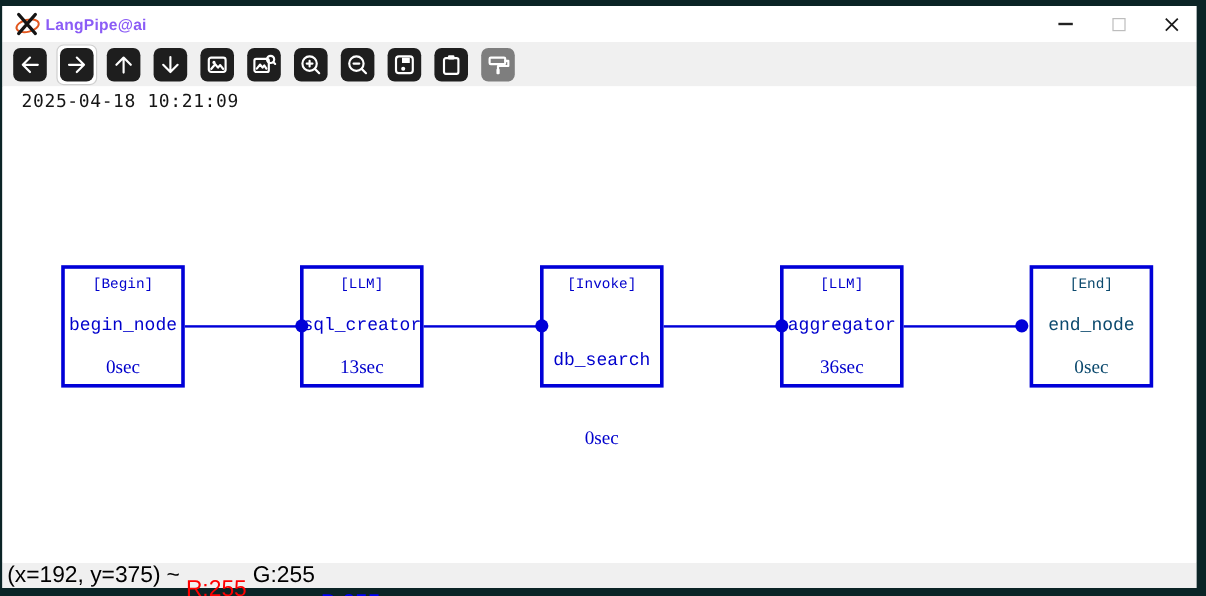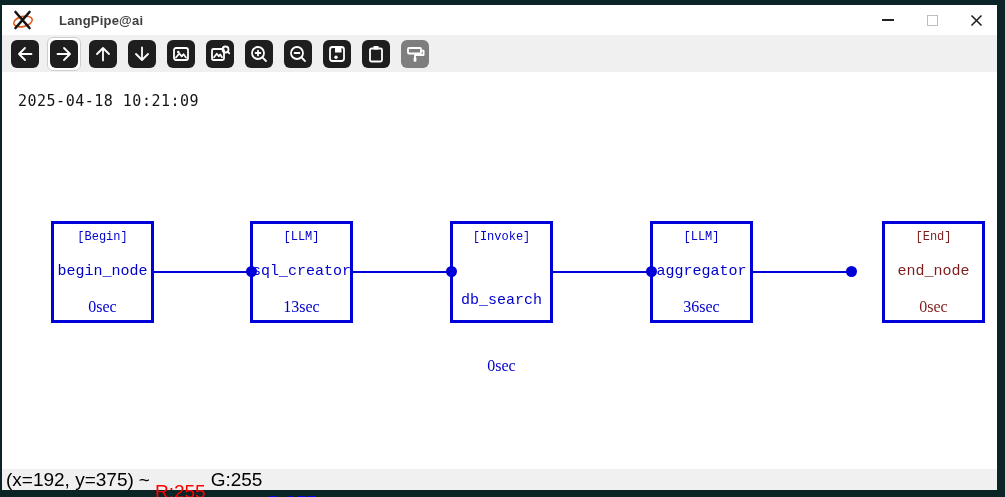--- a/index.html
+++ b/index.html
@@ -7,37 +7,37 @@
   body { background:#0b2426; font-family:"Liberation Sans", sans-serif; position:relative; }
 
   .app-window {
     position:absolute; left:2px; top:5px; width:995px; height:485px;
     background:#ffffff; display:flex; flex-direction:column;
   }
 
   
   .titlebar { height:30px; background:#ffffff; display:flex; align-items:center; padding-left:10px; position:relative; flex:0 0 auto; }
   .app-logo { width:22px; height:20px; display:inline-block; }
-  .app-title { margin-left:25px; font-size:13px; font-weight:bold; color:#404040; letter-spacing:0.2px; }
+  .app-title { margin-left:4px; font-size:13px; font-weight:bold; color:#8b5cf6; letter-spacing:0.2px; }
   .win-controls { position:absolute; right:6px; top:0; height:30px; display:flex; align-items:center; gap:14px; }
   .win-btn { width:30px; height:30px; display:flex; align-items:center; justify-content:center; cursor:default; }
   .glyph-min { width:12px; height:2px; background:#222; display:block; }
   .glyph-max { width:11px; height:11px; border:1.5px solid #bdbdbd; display:block; }
 
   
   .toolbar { height:37px; background:#f0f0f0; display:flex; align-items:center; padding-left:6px; gap:5px; flex:0 0 auto; }
   .tb-wrap { border:1px solid transparent; border-radius:6px; padding:2px; background:transparent; line-height:0; }
   .tb-wrap.selected { border-color:#cfcfcf; background:#ffffff; }
   .tb-btn { width:28px; height:28px; border-radius:6px; background:#1e1e1e; display:flex; align-items:center; justify-content:center; border:none; }
   .tb-btn.disabled { background:#7e7e7e; }
   .tb-btn svg { display:block; }
 
   
   .canvas { position:relative; flex:1 1 auto; background:#ffffff; overflow:hidden; }
-  .timestamp { position:absolute; left:16px; top:20px; font-family:"DejaVu Sans Mono", monospace; font-size:15px; color:#151515; letter-spacing:0.5px; }
+  .timestamp { position:absolute; left:16px; top:3px; font-family:"DejaVu Sans Mono", monospace; font-size:15px; color:#151515; letter-spacing:0.5px; }
 
   .node { position:absolute; top:149px; width:103px; height:102px; background:#fff;
     display:flex; flex-direction:column; align-items:center; justify-content:space-between;
     padding:6px 0 4px; }
   .node-type { font-family:Liberation Mono, monospace; font-size:12px; }
   .node-name { font-family:Liberation Mono, monospace; font-size:15px; white-space:nowrap;text-align:right; }
   .node-time { font-family:Liberation Serif, serif; font-size:16px; }
   .edge { position:absolute; height:2px; top:199px; }
   .io-dot { position:absolute; width:11px; height:11px; border-radius:50%; top:194px; }
 
@@ -209,21 +209,21 @@
       </div>
       <div class="io-dot" style="left: 444px; background: rgb(0, 0, 216);"></div>
       <div class="edge" style="left: 551px; width: 97px; background: rgb(0, 0, 216);"></div>
       <div class="node" style="left: 648px; border: 3px solid rgb(0, 0, 216); color: rgb(0, 0, 204);">
         <span class="node-type">[LLM]</span>
         <span class="node-name">aggregator</span>
         <span class="node-time">36sec</span>
       </div>
       <div class="io-dot" style="left: 644px; background: rgb(0, 0, 216);"></div>
       <div class="edge" style="left: 751px; width: 97px; background: rgb(0, 0, 216);"></div>
-      <div class="node" style="left: 880px; border: 3px solid rgb(0, 0, 216); color: #7f1d1d;">
+      <div class="node" style="left: 856px; border: 3px solid rgb(0, 0, 216); color: #0c4a6e;">
         <span class="node-type">[End]</span>
         <span class="node-name">end_node</span>
         <span class="node-time">0sec</span>
       </div>
       <div class="io-dot" style="left: 844px; background: rgb(0, 0, 216);"></div>
     </div>
 
   <div class="statusbar">
     <span id="st-pos" style="color: rgb(0, 0, 0);">(x=192, y=375)</span>
     <span id="st-sep" style="color: rgb(0, 0, 0);">~</span>

